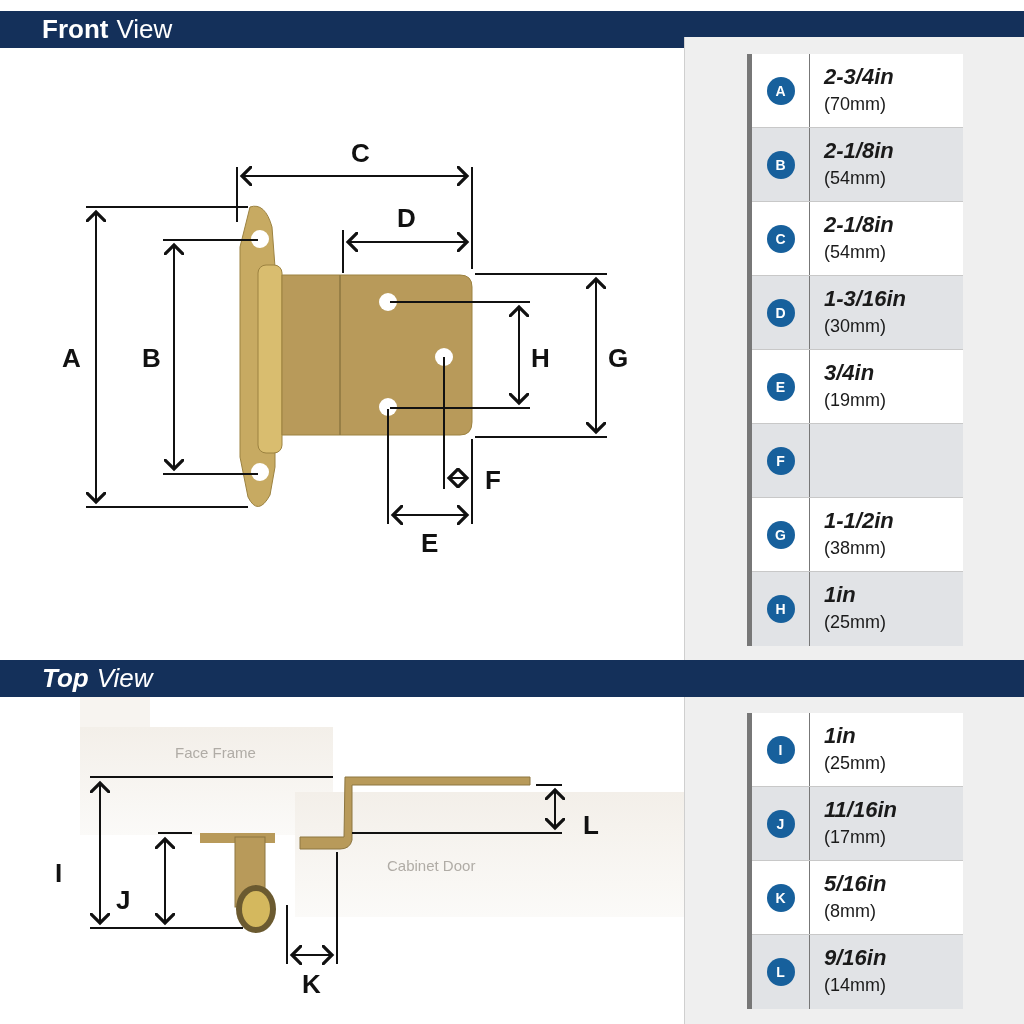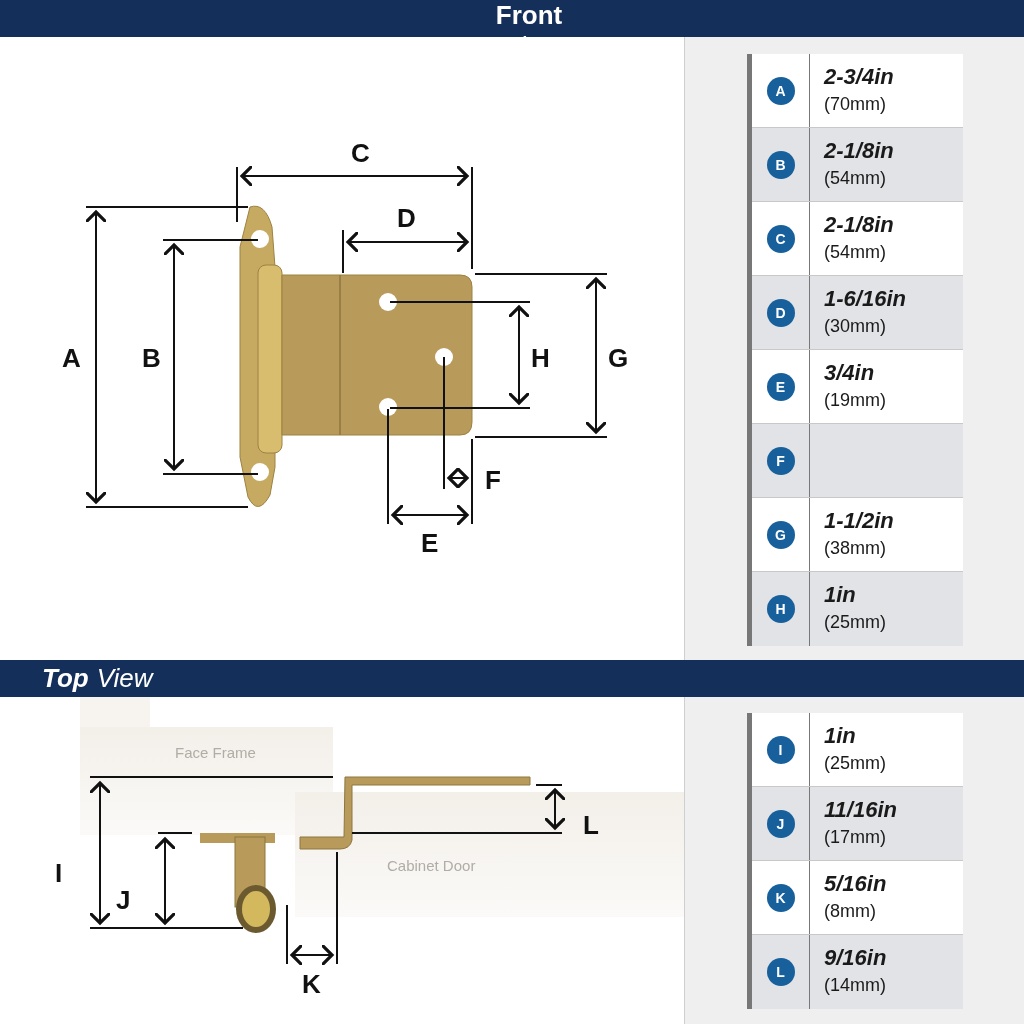--- a/index.html
+++ b/index.html
@@ -18,21 +18,21 @@
   .val { padding-left: 14px; display: flex; flex-direction: column; justify-content: center; color: #1a1a1a; }
   .val .in { font-weight: bold; font-size: 22px; line-height: 26px; font-style: italic; }
   .val .mm { font-size: 18px; line-height: 28px; }
   svg { position: absolute; left: 0; }
   .lbl { font-family: "Liberation Sans", sans-serif; font-weight: bold; font-size: 26px; fill: #111; }
   .ghost { font-family: "Liberation Sans", sans-serif; font-size: 15px; fill: #b0aca6; }
 </style>
 </head>
 <body>
 
-<div class="banner" style="top:0;height:37px;flex-direction:column;">
+<div class="banner" style="top:11px;height:37px;">
   <b>Front</b>
   <span class="light">View</span>
 </div>
 
 <div class="side" style="top:37px;height:623px;"></div>
 <div class="table" style="top:54px;">
   <div class="row">
       <div class="badge-cell">
         <div class="badge">A</div>
       </div>
@@ -57,21 +57,21 @@
       <div class="val">
         <span class="in">2-1/8in</span>
         <span class="mm">(54mm)</span>
       </div>
     </div>
   <div class="row">
       <div class="badge-cell">
         <div class="badge">D</div>
       </div>
       <div class="val">
-        <span class="in">1-6/16in</span>
+        <span class="in">1-3/16in</span>
         <span class="mm">(30mm)</span>
       </div>
     </div>
   <div class="row">
       <div class="badge-cell">
         <div class="badge">E</div>
       </div>
       <div class="val">
         <span class="in">3/4in</span>
         <span class="mm">(19mm)</span>

